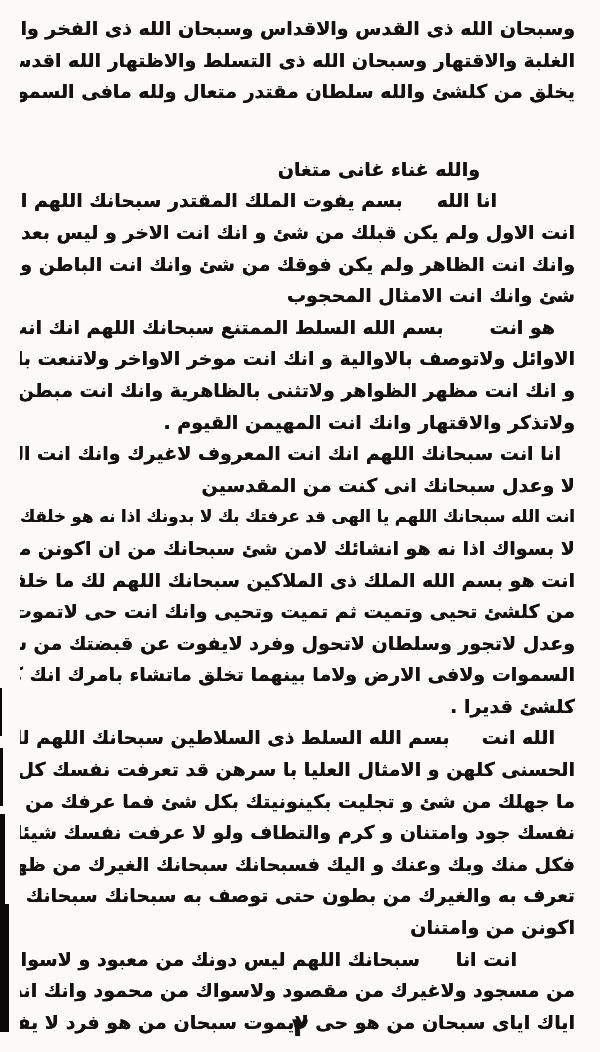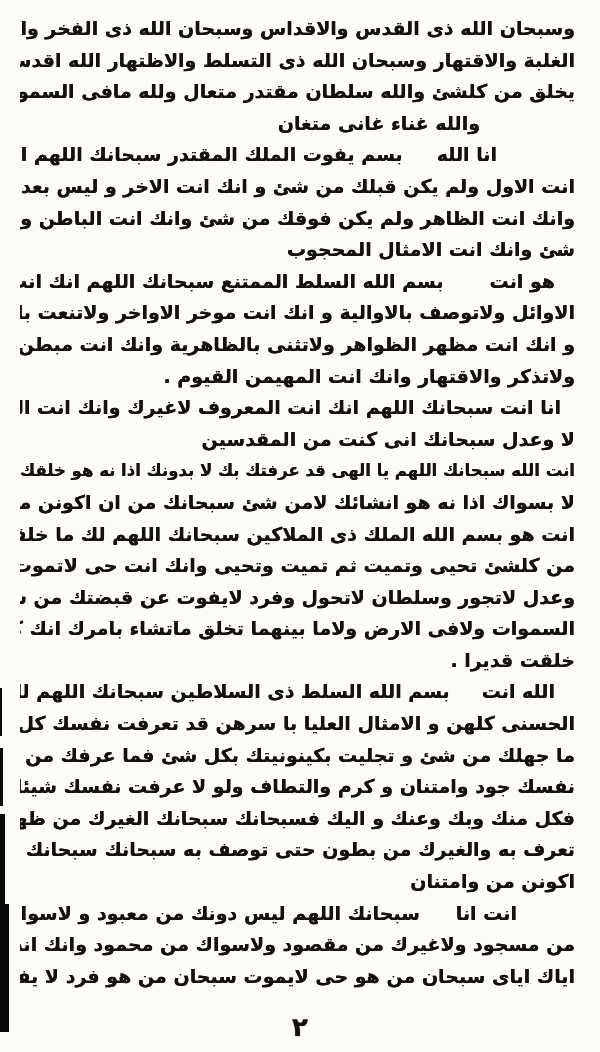--- a/index.html
+++ b/index.html
@@ -54,38 +54,38 @@
   .a4 { top: 904px; width: 9px; height: 128px; }
 </style>
 </head>
 <body>
 
 <div class="page">
   <div class="text-block" id="text-block">
       <div class="line">وسبحان الله ذى القدس والاقداس وسبحان الله ذى الفخر والافتخار وسبحان الله ذى</div>
       <div class="line">الغلبة والاقتهار وسبحان الله ذى التسلط والاظتهار الله اقدس ولله كل ما خلق و</div>
       <div class="line">يخلق من كلشئ والله سلطان مقتدر متعال ولله مافى السموات والارض وما بينهما</div>
-      <div class="line" style="padding-right: 95px;">والله غناء غانى متغان</div>
+      <div class="line" style="padding-right: 95px; margin-top: 46px;">والله غناء غانى متغان</div>
       <div class="line" style="padding-right: 78px;"><span>انا الله</span><span class="gap" style="width: 34px;"></span><span>بسم يفوت الملك المقتدر سبحانك اللهم انك</span></div>
       <div class="line">انت الاول ولم يكن قبلك من شئ و انك انت الاخر و ليس بعدك من شئ</div>
       <div class="line">وانك انت الظاهر ولم يكن فوقك من شئ وانك انت الباطن وليس دونك من</div>
       <div class="line">شئ وانك انت الامثال المحجوب</div>
       <div class="line" style="padding-right: 20px;"><span>هو انت</span><span class="gap" style="width: 46px;"></span><span>بسم الله السلط الممتنع سبحانك اللهم انك انت مؤول</span></div>
       <div class="line">الاوائل ولاتوصف بالاوالية و انك انت موخر الاواخر ولاتنعت بالاخرية</div>
       <div class="line">و انك انت مظهر الظواهر ولاتثنى بالظاهرية وانك انت مبطن البواطن</div>
       <div class="line">ولاتذكر والاقتهار وانك انت المهيمن القيوم .</div>
       <div class="line" style="padding-right: 14px;">انا انت سبحانك اللهم انك انت المعروف لاغيرك وانك انت الموصوف</div>
       <div class="line">لا وعدل سبحانك انى كنت من المقدسين</div>
       <div class="line small">انت الله سبحانك اللهم يا الهى قد عرفتك بك لا بدونك اذا نه هو خلقك ووحدتك بك</div>
       <div class="line">لا بسواك اذا نه هو انشائك لامن شئ سبحانك من ان اكونن من الموحدين</div>
       <div class="line">انت هو بسم الله الملك ذى الملاكين سبحانك اللهم لك ما خلقت و تخلق</div>
       <div class="line">من كلشئ تحيى وتميت ثم تميت وتحيى وانك انت حى لاتموت وملك لاتزول</div>
       <div class="line">وعدل لاتجور وسلطان لاتحول وفرد لايفوت عن قبضتك من شئ لا فى</div>
       <div class="line">السموات ولافى الارض ولاما بينهما تخلق ماتشاء بامرك انك كنت على</div>
-      <div class="line">خلقت قديرا .</div>
+      <div class="line">كلشئ قديرا .</div>
       <div class="line" style="padding-right: 20px;"><span>الله انت</span><span class="gap" style="width: 32px;"></span><span>بسم الله السلط ذى السلاطين سبحانك اللهم لك الاسماء</span></div>
       <div class="line">الحسنى كلهن و الامثال العليا با سرهن قد تعرفت نفسك كل شئ و</div>
       <div class="line">ما جهلك من شئ و تجليت بكينونيتك بكل شئ فما عرفك من شئ تعرفك</div>
       <div class="line">نفسك جود وامتنان و كرم والتطاف ولو لا عرفت نفسك شيئا فمن عرفك</div>
       <div class="line">فكل منك وبك وعنك و اليك فسبحانك سبحانك الغيرك من ظهور حتى</div>
       <div class="line">تعرف به والغيرك من بطون حتى توصف به سبحانك سبحانك من ان</div>
       <div class="line">اكونن من وامتنان</div>
       <div class="line" style="padding-right: 58px;"><span>انت انا</span><span class="gap" style="width: 36px;"></span><span>سبحانك اللهم ليس دونك من معبود و لاسواك</span></div>
       <div class="line">من مسجود ولاغيرك من مقصود ولاسواك من محمود وانك انت اله الالهين</div>
       <div class="line">اياك اياى سبحان من هو حى لايموت سبحان من هو فرد لا يفوت سبحان</div>

